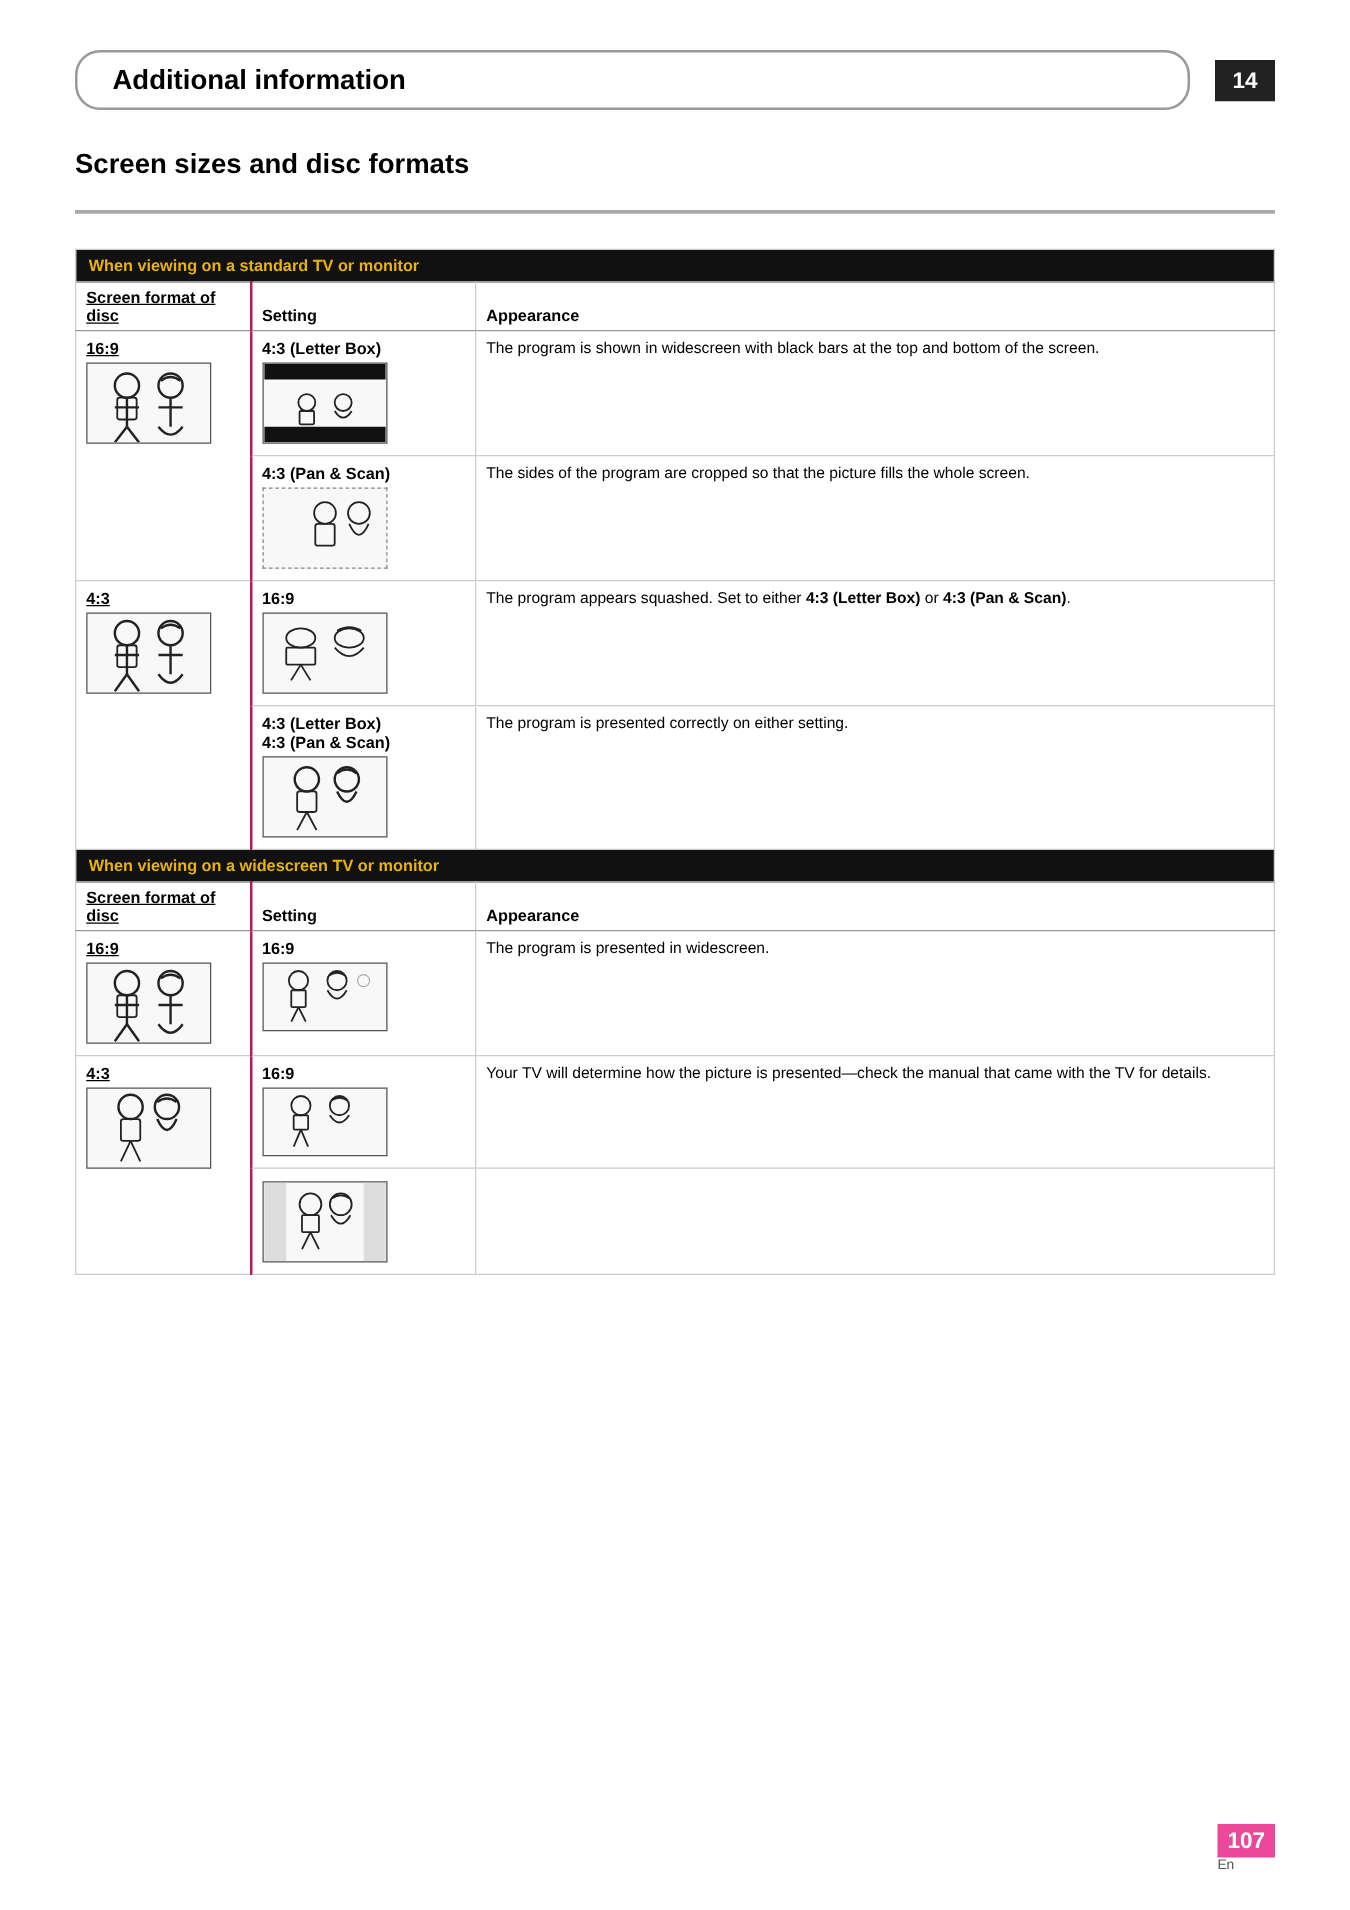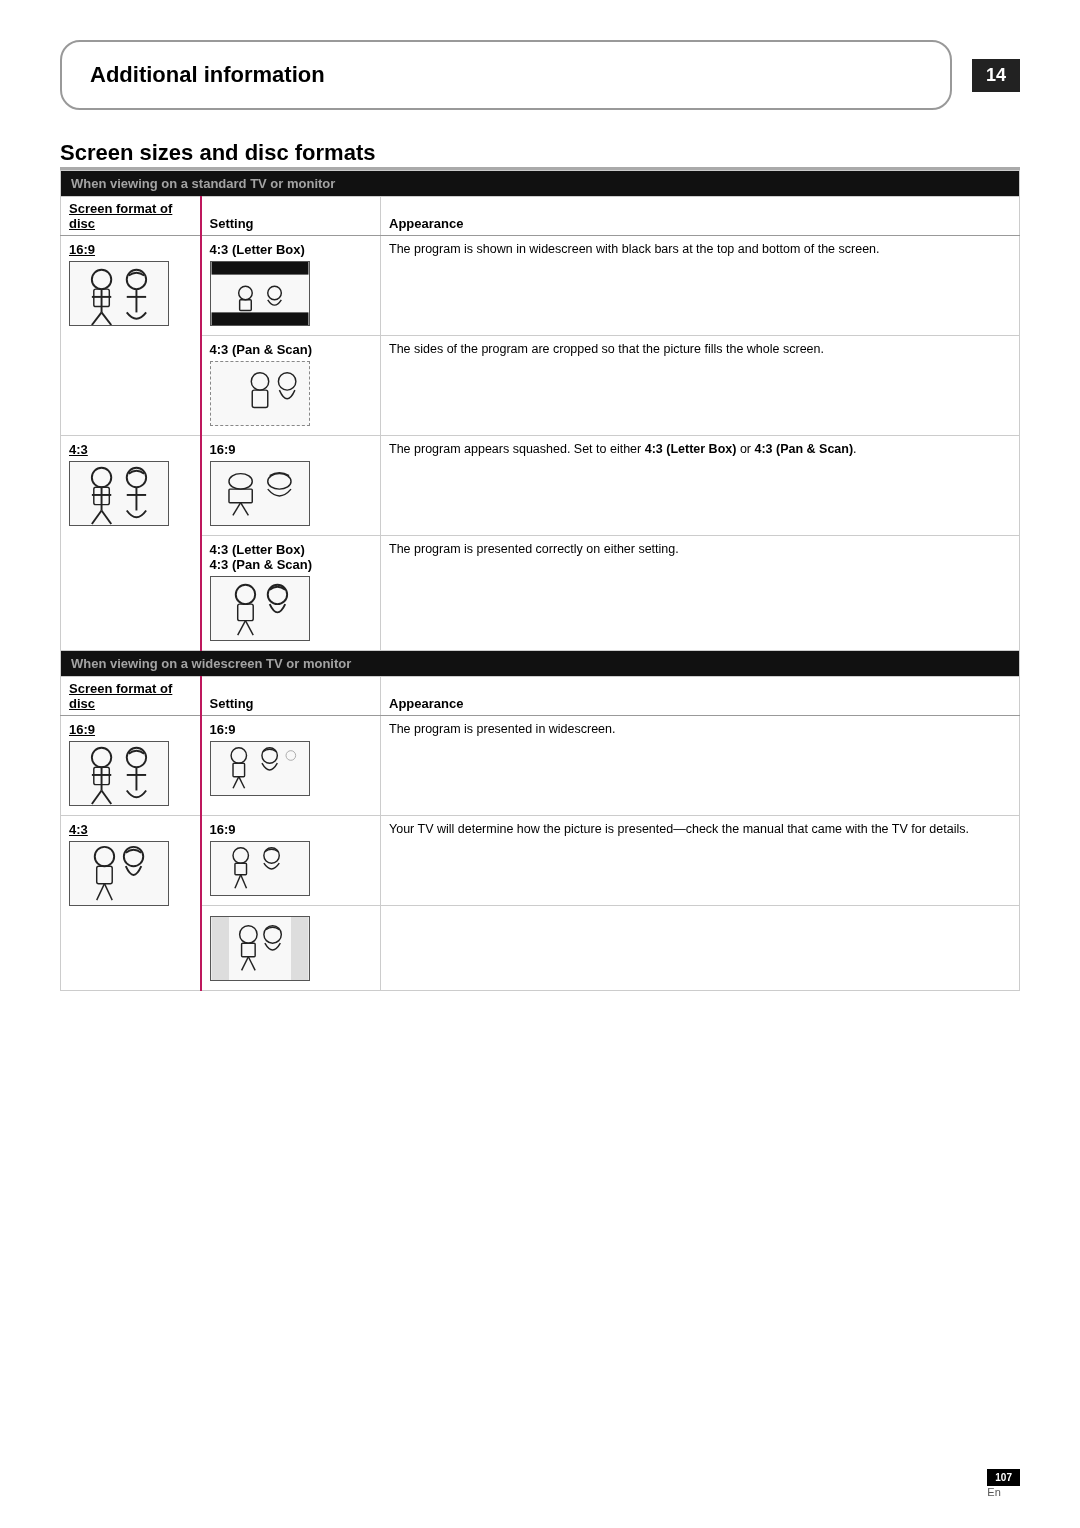--- a/index.html
+++ b/index.html
@@ -16,54 +16,54 @@
     
     .page-header {
       display: flex;
       align-items: center;
       justify-content: space-between;
       margin-bottom: 30px;
     }
     .header-title-box {
       border: 2px solid #999;
       border-radius: 20px;
-      padding: 20px 28px;
+      padding: 9px 28px;
       font-size: 22px;
       font-weight: bold;
       flex: 1;
       margin-right: 20px;
     }
     .page-number-box {
       background: #222;
       color: #fff;
       font-size: 18px;
       font-weight: bold;
       padding: 6px 14px;
       min-width: 48px;
       text-align: left;
     }
 
     
     .section-title {
       font-size: 22px;
       font-weight: bold;
-      margin-bottom: 0;
+      margin-bottom: 28px;
       border-bottom: 3px solid #aaa;
-      padding-bottom: 1px;
+      padding-bottom: 24px;
     }
 
     
     .format-table {
       width: 100%;
       border-collapse: collapse;
       margin-bottom: 20px;
     }
     .format-table .section-header td {
       background: #111;
-      color: #a3a3a3;
+      color: #eab308;
       font-weight: bold;
       font-size: 13px;
       padding: 5px 10px;
     }
     .format-table .col-header td {
       font-weight: bold;
       font-size: 13px;
       padding: 4px 8px;
       border-bottom: 1px solid #999;
       vertical-align: bottom;
@@ -103,24 +103,24 @@
     }
     .img-placeholder.dashed {
       border-style: dashed;
       border-color: #888;
     }
     .img-placeholder svg {
       width: 100%;
       height: 100%;
     }
     .page-footer-num {
-      background: #000000;
+      background: #ec4899;
       color: #fff;
       padding: 3px 8px;
-      font-size: 10px;
+      font-size: 18px;
       font-weight: bold;
     }
     .page-footer-lang {
       font-size: 11px;
       color: #555;
       text-align: left;
     }
 
     .cell-label {
       font-weight: bold;

